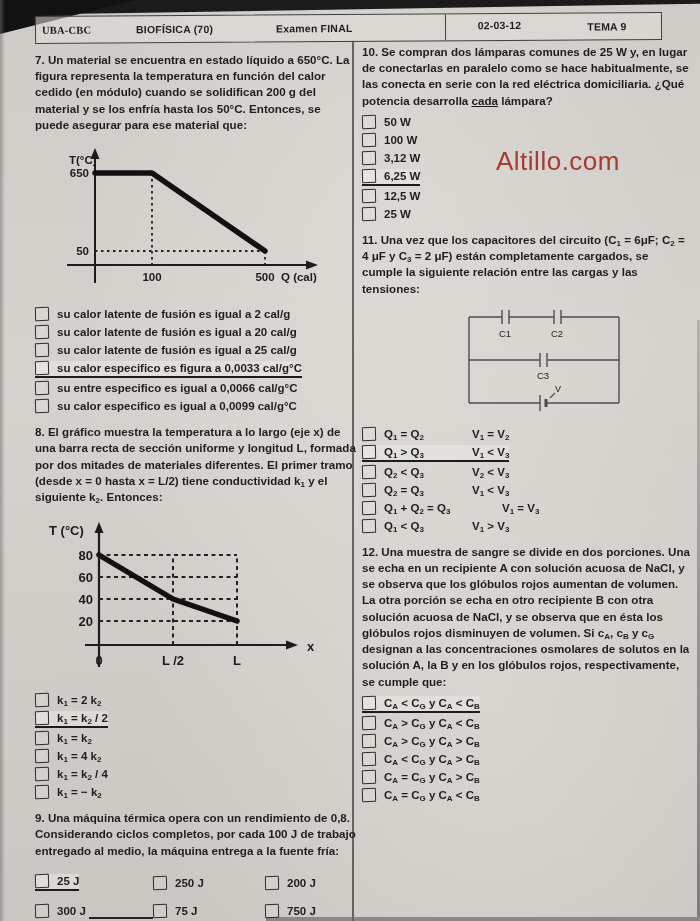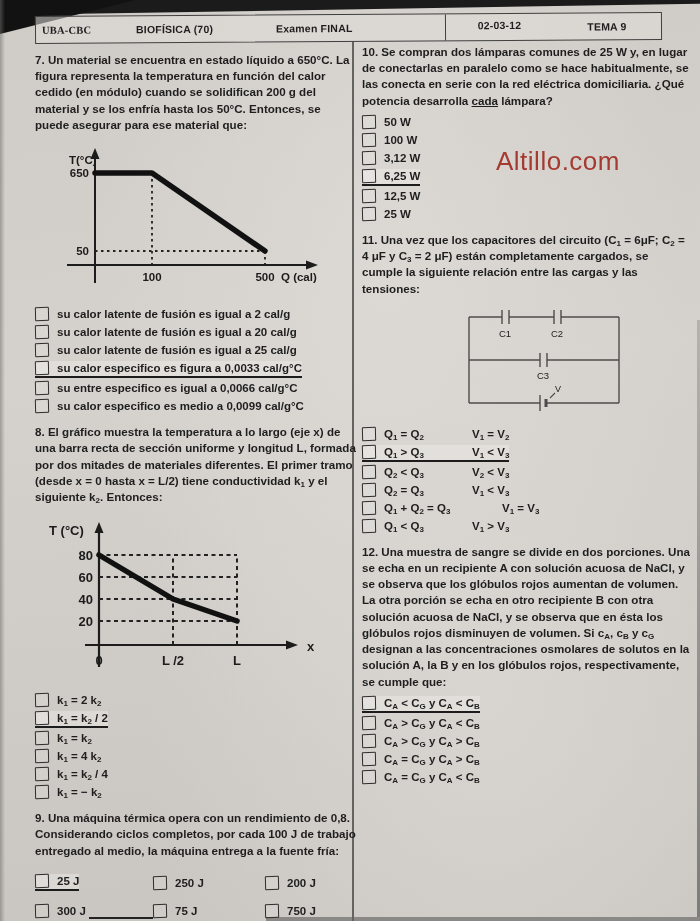--- a/index.html
+++ b/index.html
@@ -143,21 +143,21 @@
         </div>
       <div class="opt">
           <span class="opt-line">
             <span class="cbx"></span>
             <span class="opt-label">su entre especifico es igual a 0,0066 cal/g°C</span>
           </span>
         </div>
       <div class="opt">
           <span class="opt-line">
             <span class="cbx"></span>
-            <span class="opt-label">su calor especifico es medio a 0,0099 cal/g°C</span>
+            <span class="opt-label">su calor especifico es igual a 0,0099 cal/g°C</span>
           </span>
         </div>
     </div>
 
     <p class="q-text">8. El gráfico muestra la temperatura a lo largo (eje x) de una barra recta de sección uniforme y longitud L, formada por dos mitades de materiales diferentes. El primer tramo (desde x = 0 hasta x = L/2) tiene conductividad k<sub>1</sub> y el siguiente k<sub>2</sub>. Entonces:</p>
 
     
     <svg class="graph" width="300" height="164" viewBox="0 0 300 164">
       <line x1="62" y1="152" x2="62" y2="14" stroke="#1c1c1c" stroke-width="2.2"></line>
       <polygon points="62,7 57.5,18 66.5,18" fill="#1c1c1c"></polygon>
@@ -403,20 +403,26 @@
         </div>
       <div class="opt">
           <span class="opt-line">
             <span class="cbx"></span>
             <span class="opt-label">C<sub>A</sub> &gt; C<sub>G</sub>  y  C<sub>A</sub> &gt; C<sub>B</sub></span>
           </span>
         </div>
       <div class="opt">
           <span class="opt-line">
             <span class="cbx"></span>
+            <span class="opt-label">C<sub>A</sub> &lt; C<sub>G</sub>  y  C<sub>A</sub> &gt; C<sub>B</sub></span>
+          </span>
+        </div>
+      <div class="opt">
+          <span class="opt-line">
+            <span class="cbx"></span>
             <span class="opt-label">C<sub>A</sub> = C<sub>G</sub>  y  C<sub>A</sub> &gt; C<sub>B</sub></span>
           </span>
         </div>
       <div class="opt">
           <span class="opt-line">
             <span class="cbx"></span>
             <span class="opt-label">C<sub>A</sub> = C<sub>G</sub>  y  C<sub>A</sub> &lt; C<sub>B</sub></span>
           </span>
         </div>
     </div>

